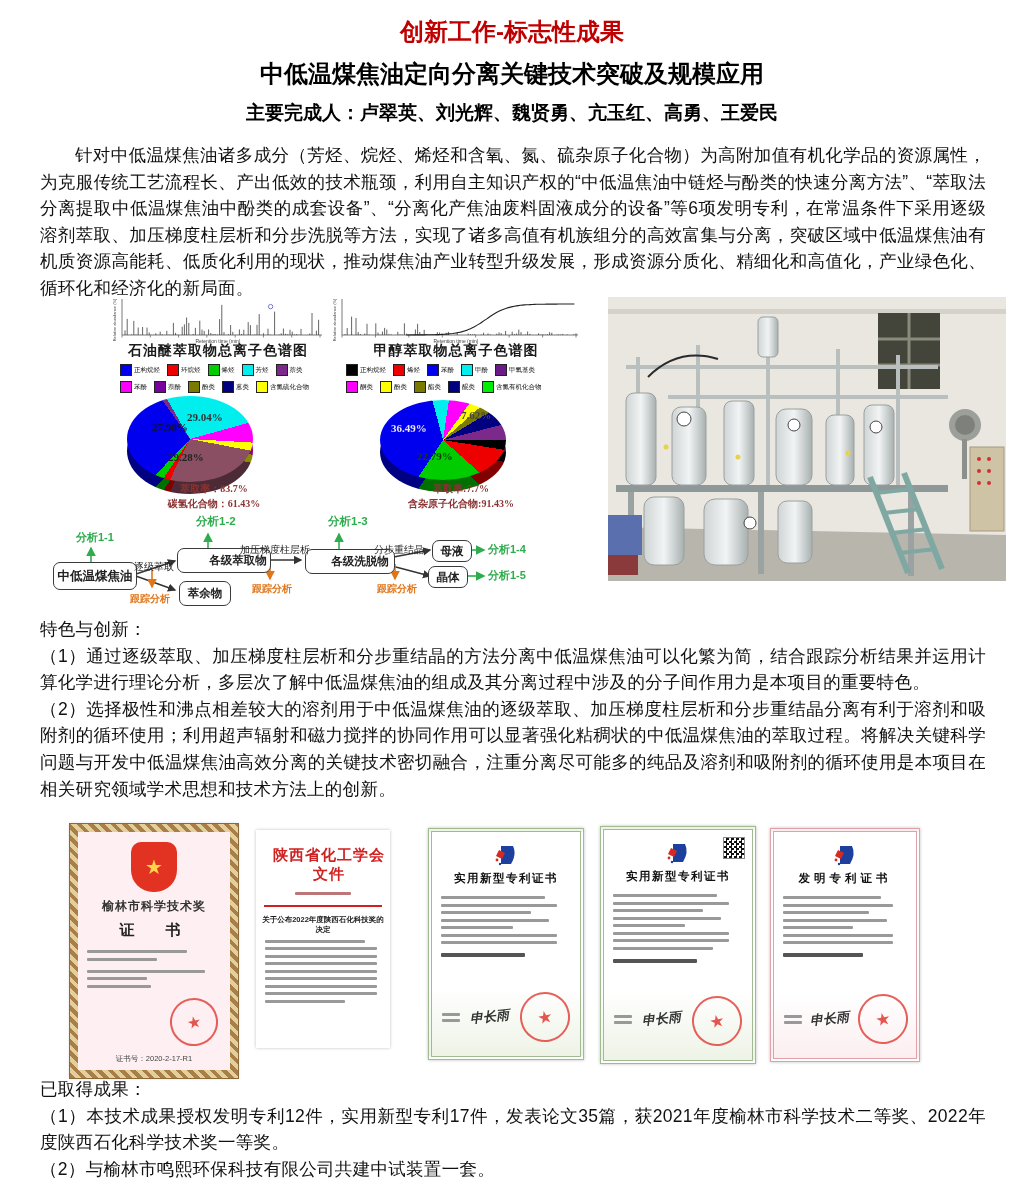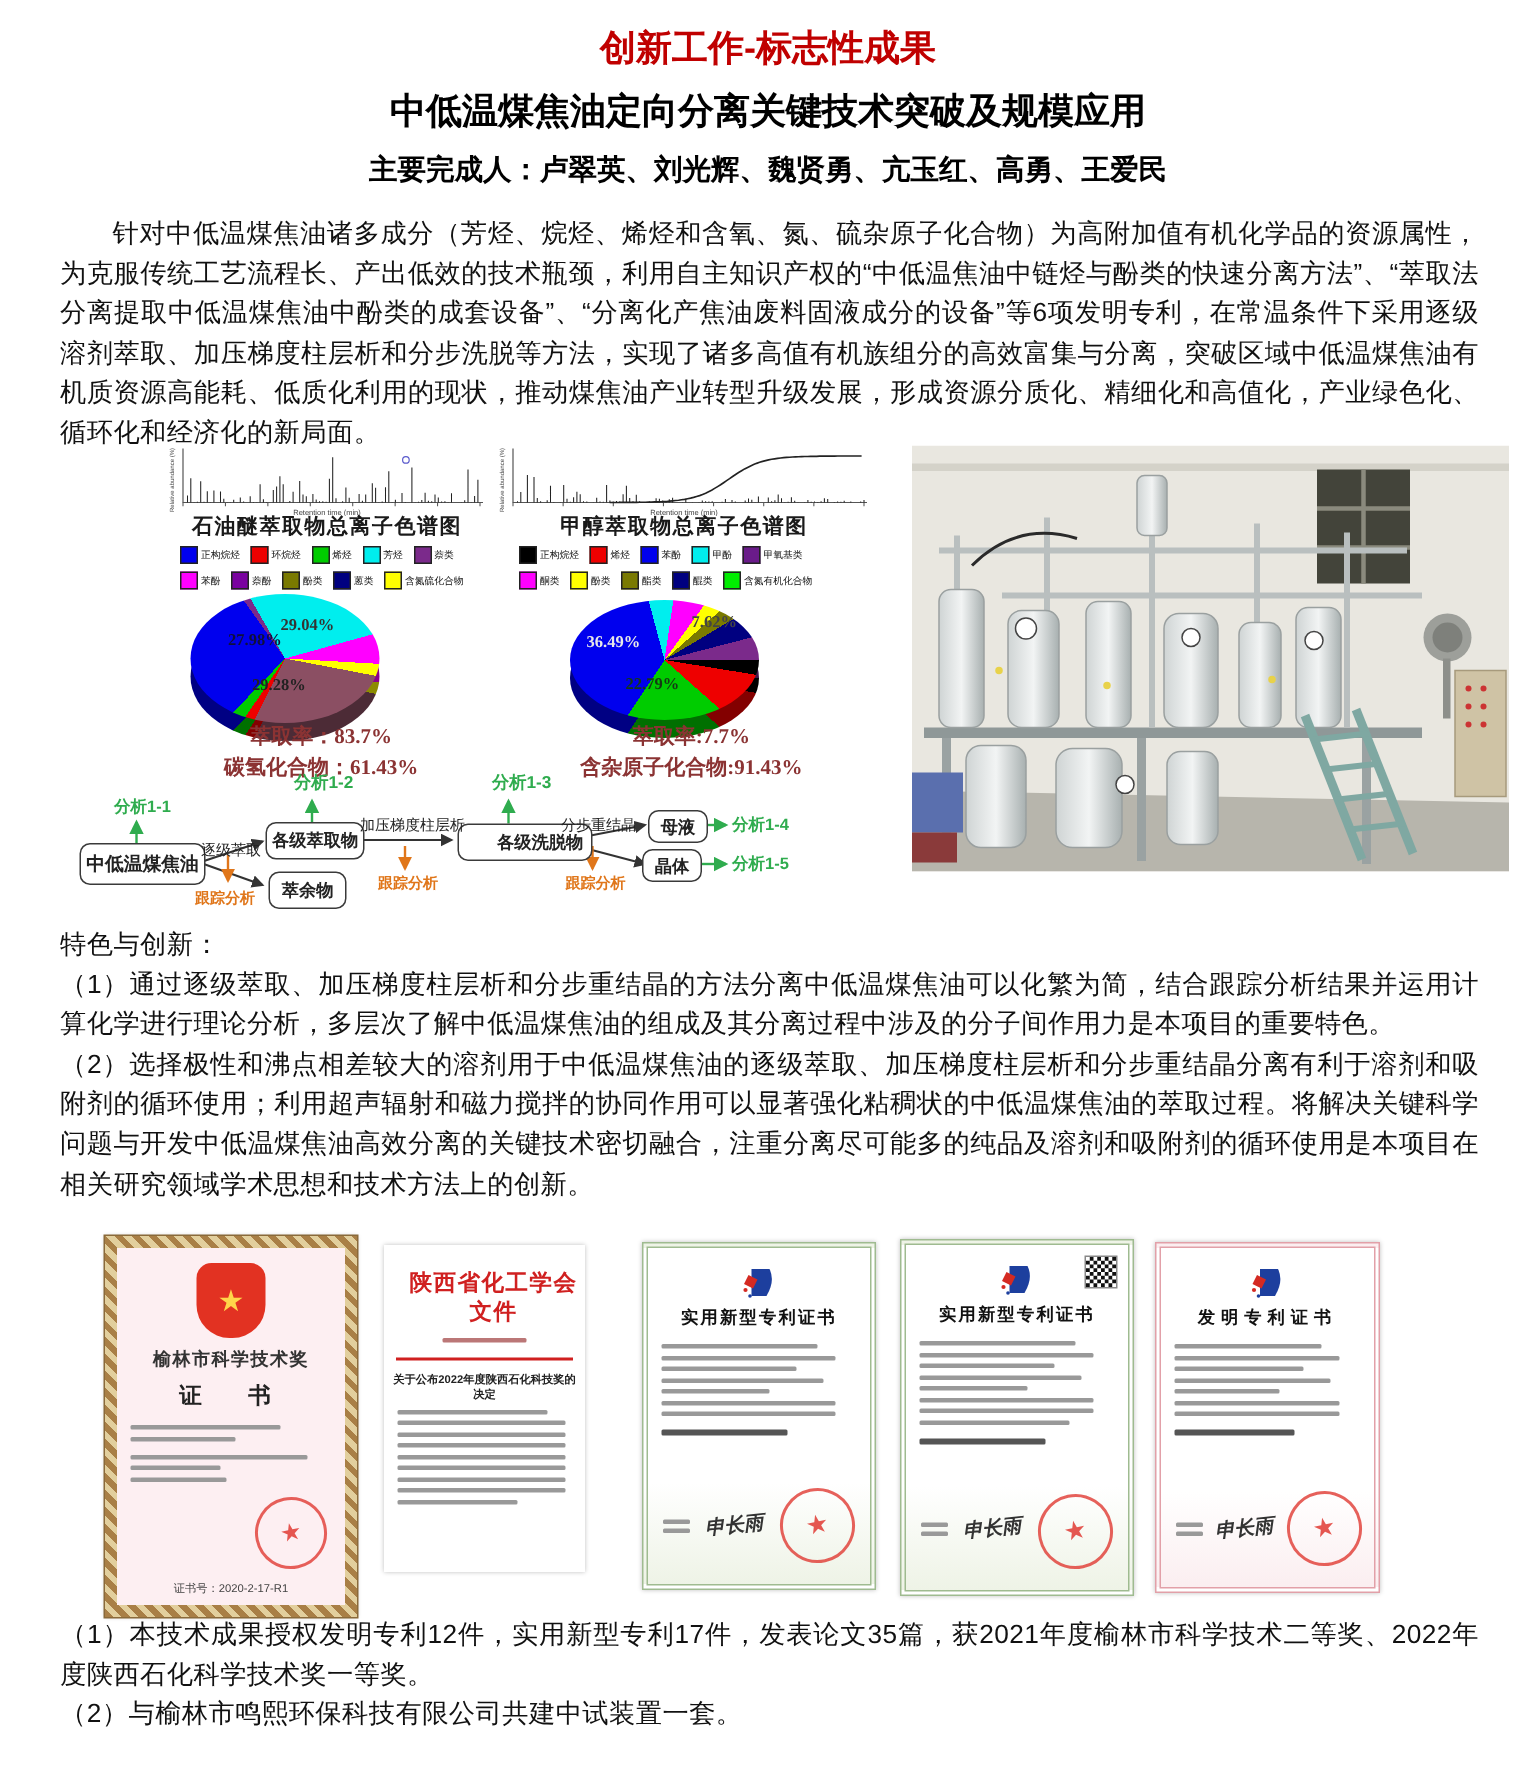--- a/index.html
+++ b/index.html
@@ -25,21 +25,21 @@
   .legend{display:flex;flex-direction:column;gap:5px;}
   .legend-row{display:flex;align-items:center;gap:7px;}
   .legend-item{display:inline-flex;align-items:center;gap:2px;}
   .legend-sw{width:10px;height:10px;border:1px solid #222;flex:0 0 auto;}
   .legend-lb{font-size:6.5px;color:#111;white-space:nowrap;}
   
   .pie-wrap{}
   .pie-top,.pie-side{position:absolute;left:0;border-radius:50%;}
   .pie-side{filter:brightness(.55);}
   .pie-label{position:absolute;font-size:11px;font-weight:bold;font-family:"Liberation Serif","DejaVu Serif",serif;}
-  .stats{font-size:14px;font-weight:bold;line-height:1.5;color:#8b3333;
+  .stats{font-size:10px;font-weight:bold;line-height:1.5;color:#8b3333;
          font-family:"Liberation Serif","DejaVu Serif",serif;}
   .analysis{font-size:11.5px;font-weight:bold;color:#2fac4e;}
   
   .fbox{position:absolute;border:1.6px solid #3a3a3a;border-radius:7px;background:#fff;
         display:flex;align-items:center;justify-content:center;font-weight:bold;color:#222;}
   .flbl{position:absolute;font-size:10px;color:#222;white-space:nowrap;}
   .forange{color:#e0761a;font-weight:bold;}
   .fgreen{color:#2fac4e;font-weight:bold;font-size:11px;}
   
   .certs{left:0;top:820px;width:1024px;height:255px;}
@@ -344,21 +344,21 @@
       <line x1="428" y1="68" x2="444" y2="68" marker-end="url(#mG)"></line>
     </g>
     <g stroke="#e0761a" stroke-width="1.6" fill="none">
       <line x1="112" y1="62" x2="112" y2="79" marker-end="url(#mO)"></line>
       <line x1="230" y1="56" x2="230" y2="71" marker-end="url(#mO)"></line>
       <line x1="355" y1="56" x2="355" y2="71" marker-end="url(#mO)"></line>
     </g>
   </svg>
 
   <div class="fbox" style="left:53px;top:562px;width:82px;height:26px;font-size:12.5px;">中低温煤焦油</div>
-  <div class="fbox" style="left:177px;top:548px;width:64px;height:23px;font-size:11.5px;">各级萃取物</div>
+  <div class="fbox" style="left:177px;top:548px;width:64px;height:23px;font-size:11.5px;padding-left:28px;">各级萃取物</div>
   <div class="fbox" style="left:179px;top:581px;width:50px;height:23px;font-size:11.5px;">萃余物</div>
   <div class="fbox" style="left:305px;top:549px;width:68px;height:23px;font-size:11.5px;padding-left:20px;">各级洗脱物</div>
   <div class="fbox" style="left:432px;top:540px;width:38px;height:20px;font-size:11.5px;text-align:right;">母液</div>
   <div class="fbox" style="left:428px;top:566px;width:38px;height:20px;font-size:11.5px;">晶体</div>
 
   <div class="abs fllbl flbl" style="left:134px;top:560px;">逐级萃取</div>
   <div class="abs flbl forange" style="left:130px;top:592px;">跟踪分析</div>
   <div class="abs flbl" style="left:240px;top:543px;">加压梯度柱层析</div>
   <div class="abs flbl forange" style="left:252px;top:582px;">跟踪分析</div>
   <div class="abs flbl" style="left:374px;top:543px;">分步重结晶</div>
@@ -479,16 +479,17 @@
       <div class="sig-label-bars" style="left:10px;bottom:34px;">
           <div class="bar"></div>
           <div class="bar"></div>
         </div>
       <div class="signature" style="left:36px;bottom:30px;">申长雨</div>
       <div class="seal" style="right:8px;bottom:14px;width:46px;height:46px;font-size:17px;">★</div>
     </div>
   </div>
 
   <div class="abs para results">
+    <span class="ln">已取得成果：</span>
     <span class="ln">（1）本技术成果授权发明专利12件，实用新型专利17件，发表论文35篇，获2021年度榆林市科学技术二等奖、2022年度陕西石化科学技术奖一等奖。</span>
     <span class="ln">（2）与榆林市鸣熙环保科技有限公司共建中试装置一套。</span>
   </div>
 </div>
 
 </body></html>

